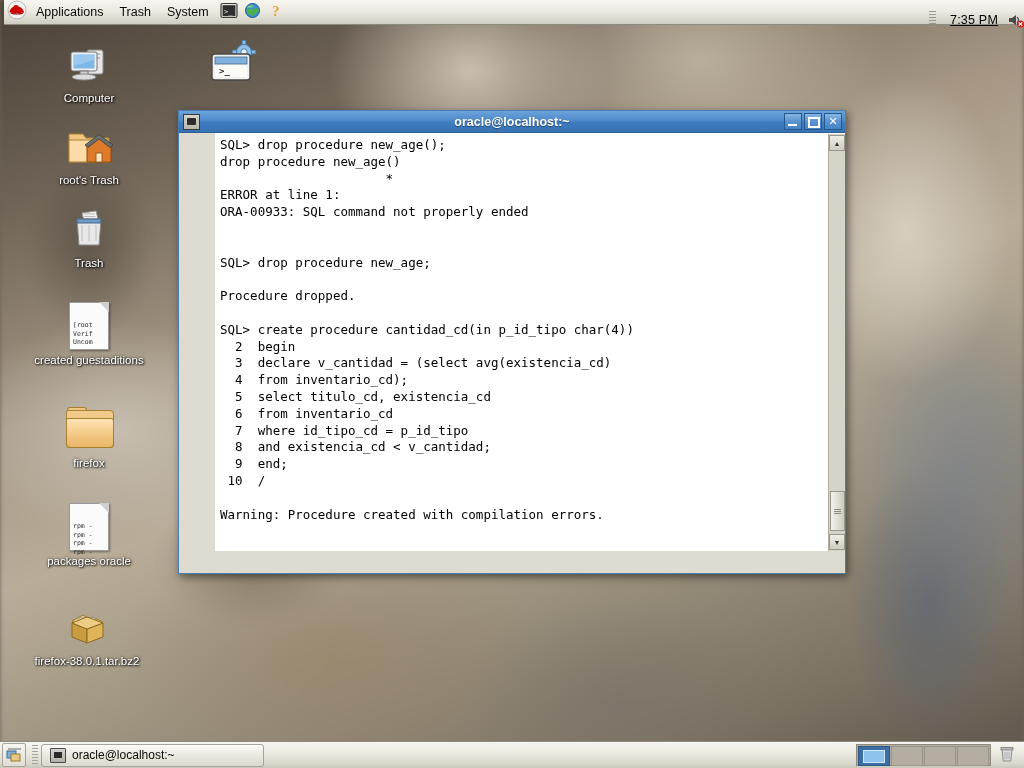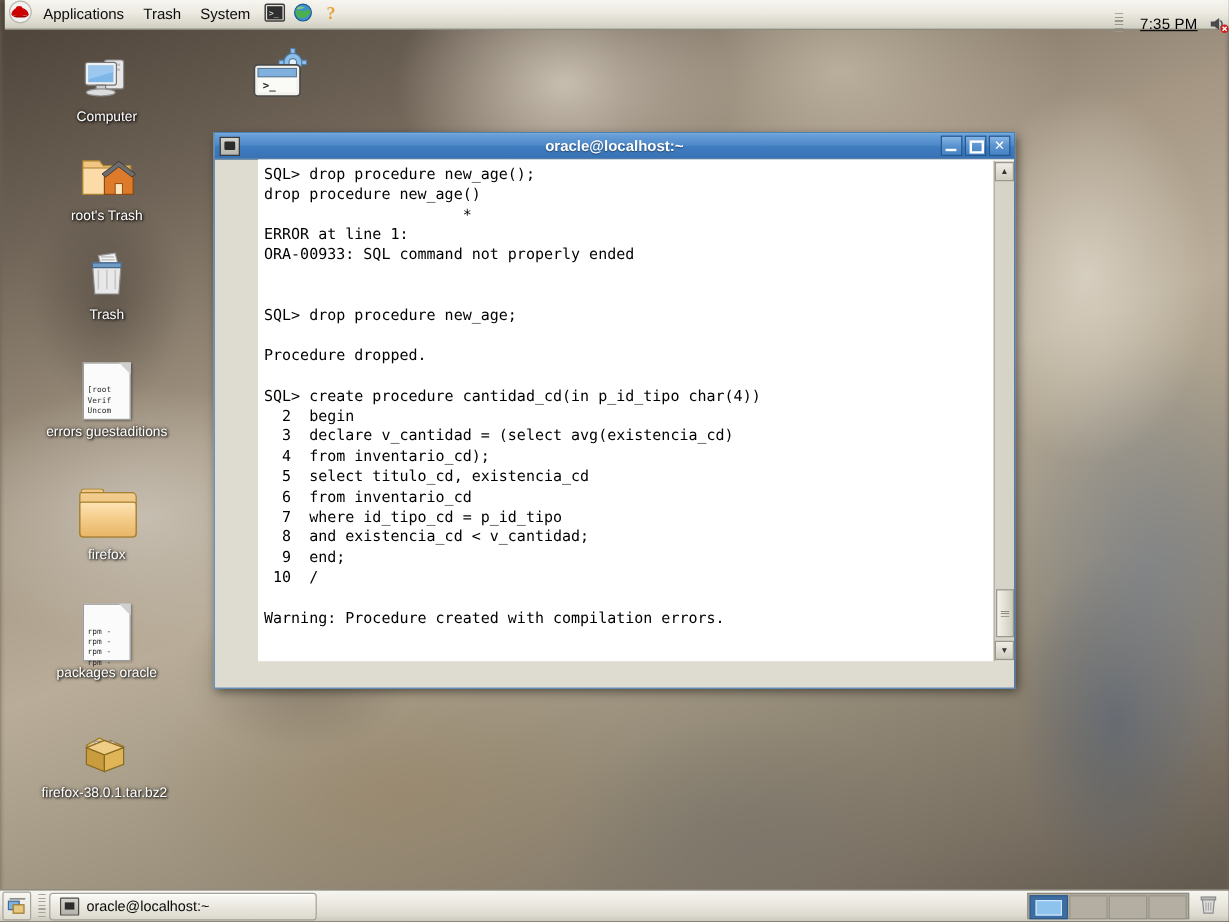--- a/index.html
+++ b/index.html
@@ -344,21 +344,21 @@
 </div>
 
 <div class="desk-icon wide" style="left:-1px; top:302px;">
   <div class="glyph">
     <div class="doc-ico">
       <div class="doc-text">[root
 Verif
 Uncom</div>
     </div>
   </div>
-  <div class="label">errors guestaditions</div>
+  <div class="label">created guestaditions</div>
 </div>
 
 <div class="desk-icon" style="left:34px; top:405px;">
   <div class="glyph">
     <div class="folder-ico">
       <div class="folder-tab"></div>
       <div class="folder-back"></div>
       <div class="folder-front"></div>
     </div>
   </div>

